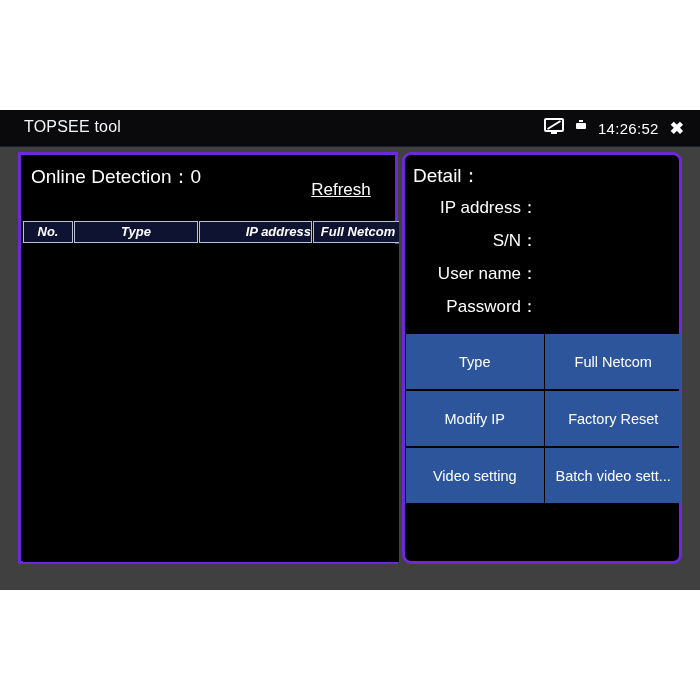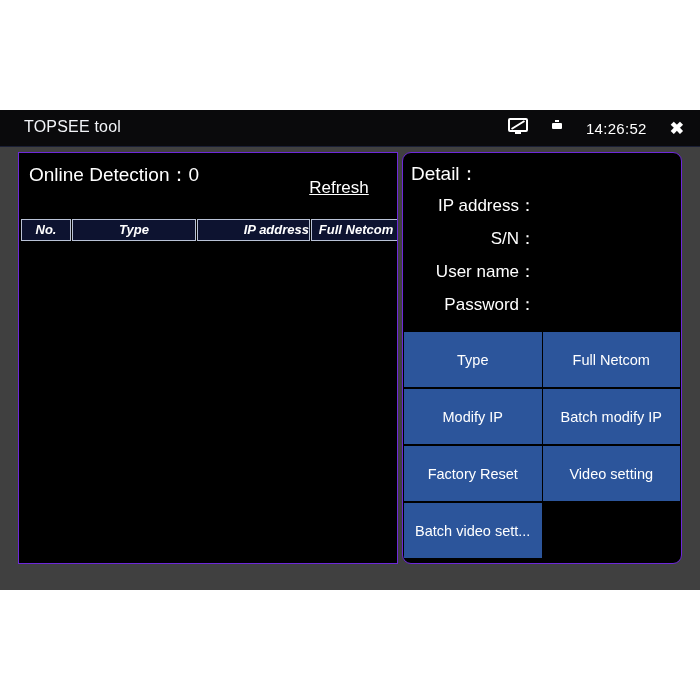--- a/index.html
+++ b/index.html
@@ -44,42 +44,42 @@
     letter-spacing: .2px;
     white-space: nowrap;
   }
   #tray {
     position: absolute;
     right: 16px;
     top: 0;
     height: 36px;
     display: flex;
     align-items: center;
-    gap: 23px;
+    gap: 11px;
   }
   .tray-icon { display: block; }
   #clock {
     font-size: 15px;
     color: #ffffff;
     letter-spacing: .3px;
     white-space: nowrap;
   }
   #close-icon {
     font-size: 17px;
     font-weight: bold;
     color: #ffffff;
     line-height: 1;
     cursor: pointer;
   }
 
   
   .panel {
     position: absolute;
     background: #000000;
-    border: 1px solid #6d28d9;
+    border: 3px solid #6d28d9;
     box-sizing: border-box;
   }
   #left-panel  { left: 18px;  top: 42px; width: 380px; height: 412px; }
   #right-panel { left: 402px; top: 42px; width: 280px; height: 412px; border-radius: 9px; }
 
   
   #online-detection-label {
     position: absolute;
     left: 10px;
     top: 10px;
@@ -276,20 +276,19 @@
 
     <div class="detail-row" id="row-pass">
       <span>Password：</span>
       <span class="val"></span>
     </div>
 
     <div id="button-grid">
       <button class="grid-button">Type</button>
       <button class="grid-button">Full Netcom</button>
       <button class="grid-button">Modify IP</button>
-      <button class="grid-button">Batch modify IP</button>
       <button class="grid-button">Factory Reset</button>
       <button class="grid-button">Video setting</button>
       <button class="grid-button">Batch video sett...</button>
     </div>
   </div>
 
 </div>
 
 </body></html>

